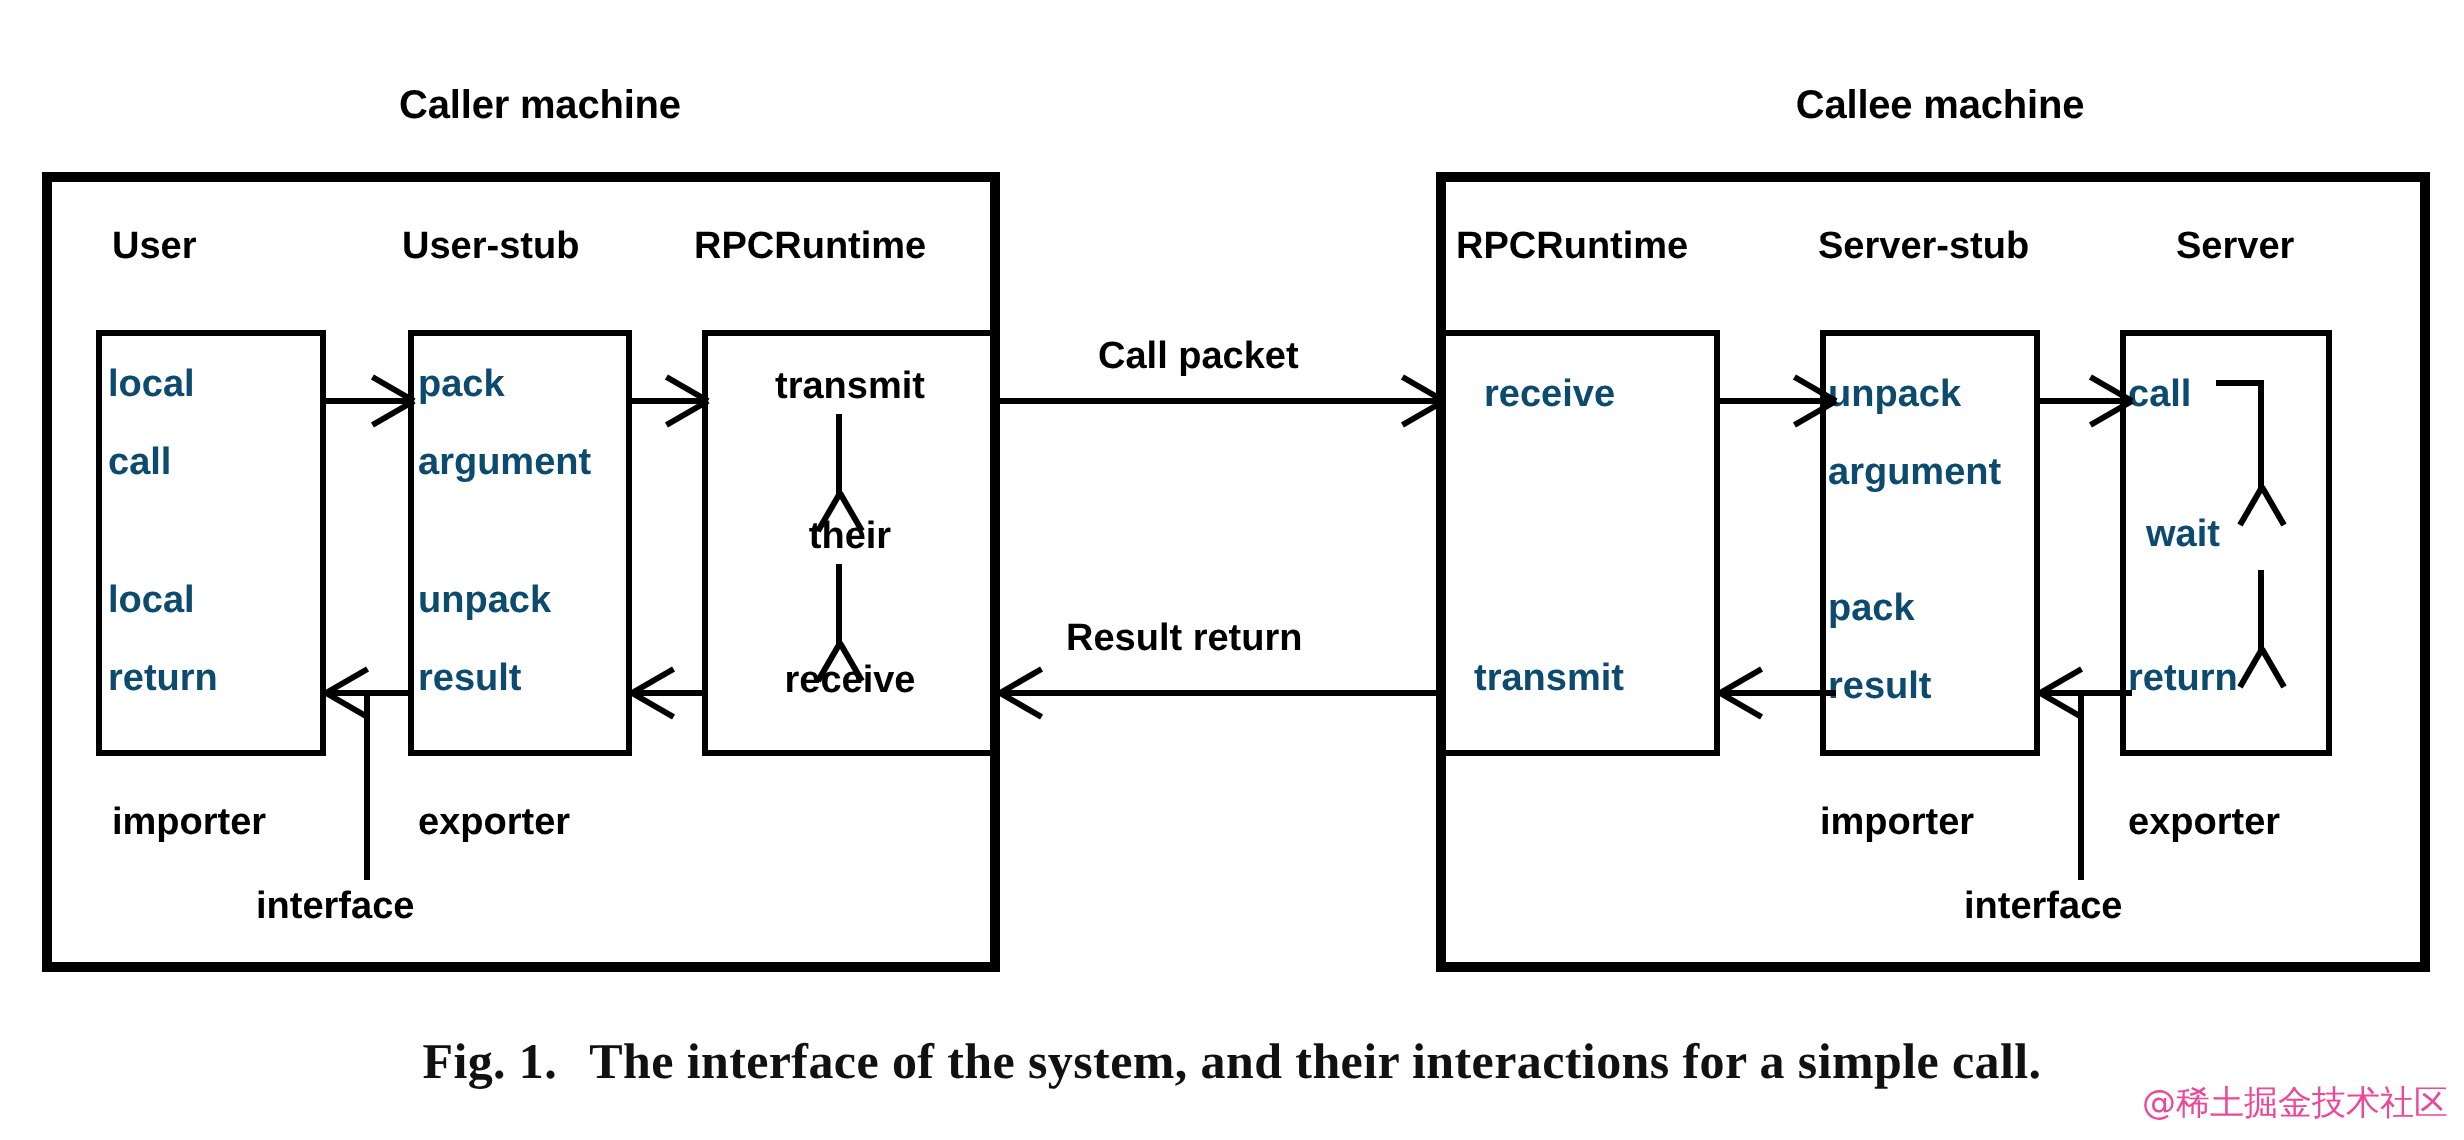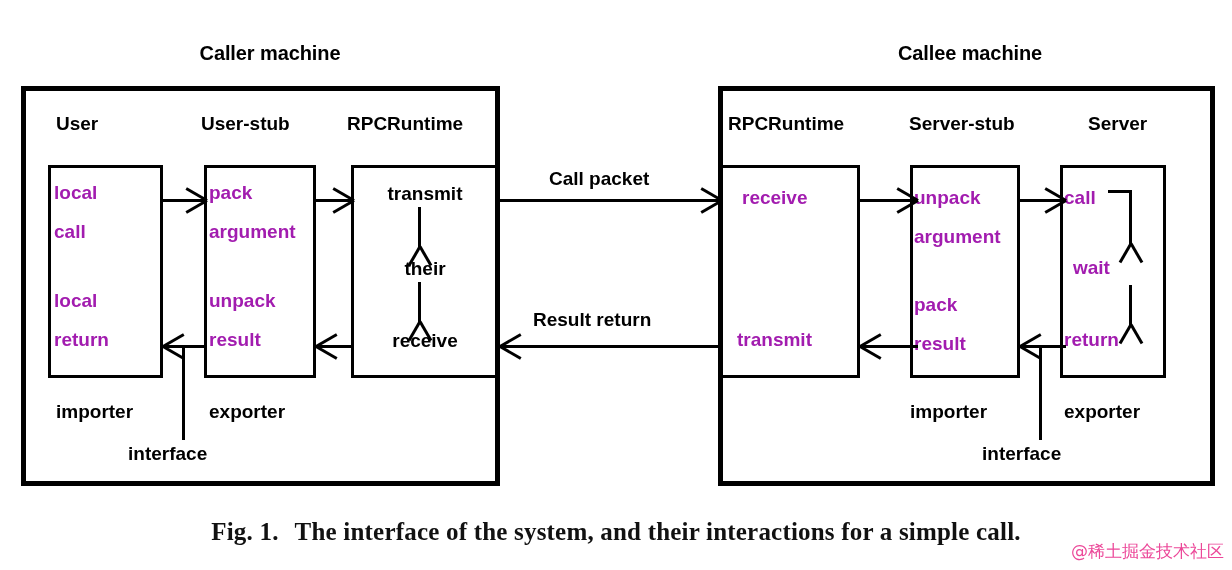--- a/index.html
+++ b/index.html
@@ -33,21 +33,21 @@
   }
   .col-title {
     font-size: 19px;
     font-weight: bold;
     color: #000;
     white-space: nowrap;
   }
   .step-text {
     font-size: 19px;
     font-weight: bold;
-    color: #a21caf;
+    color: #0c4a6e;
     white-space: nowrap;
     line-height: 1.0;
   }
   .role-text {
     font-size: 19px;
     font-weight: bold;
     color: #000;
     white-space: nowrap;
   }
   .packet-text {

